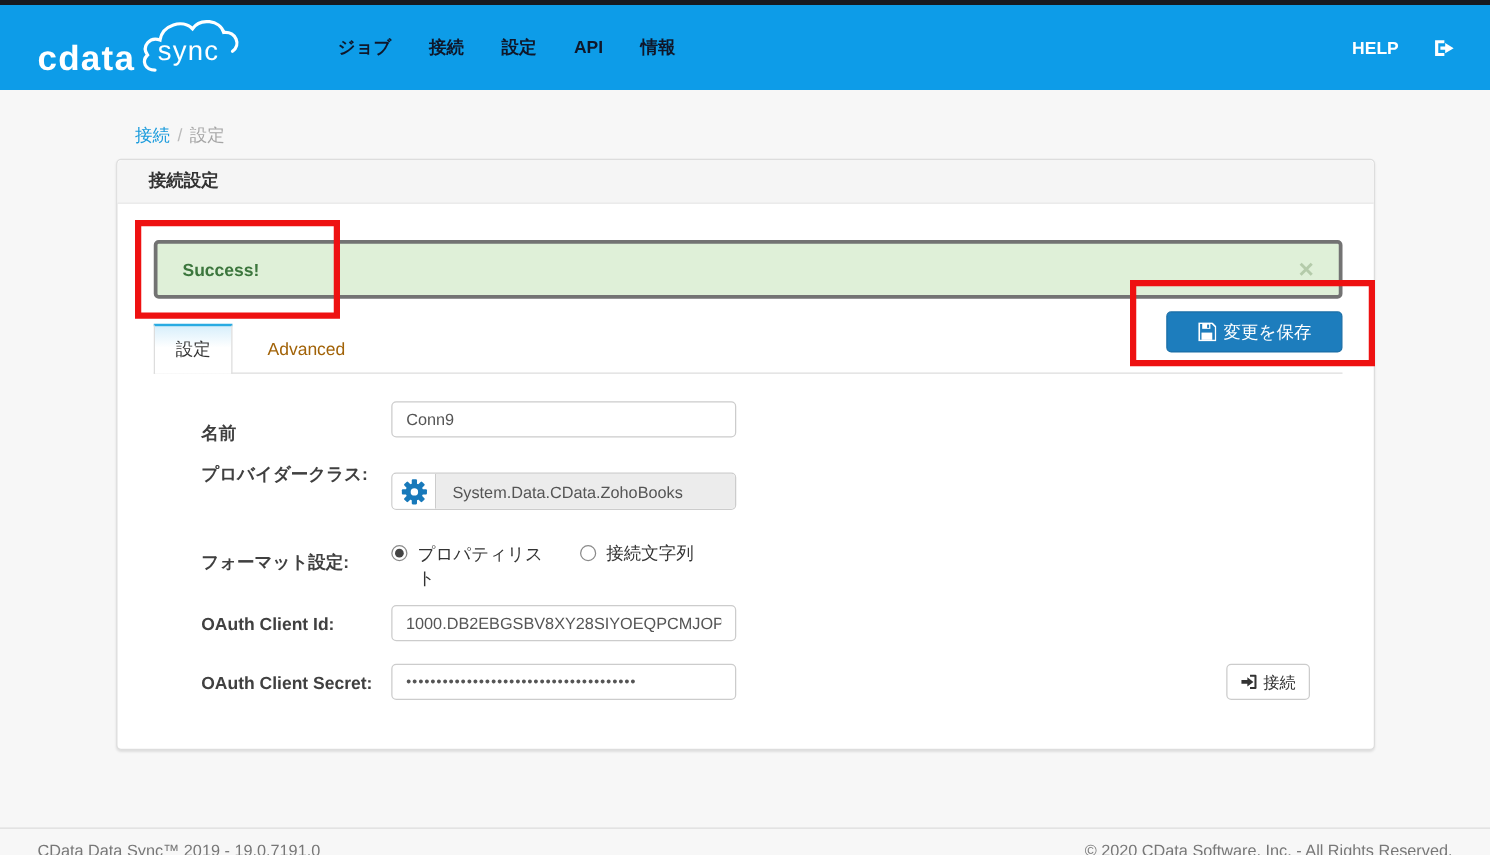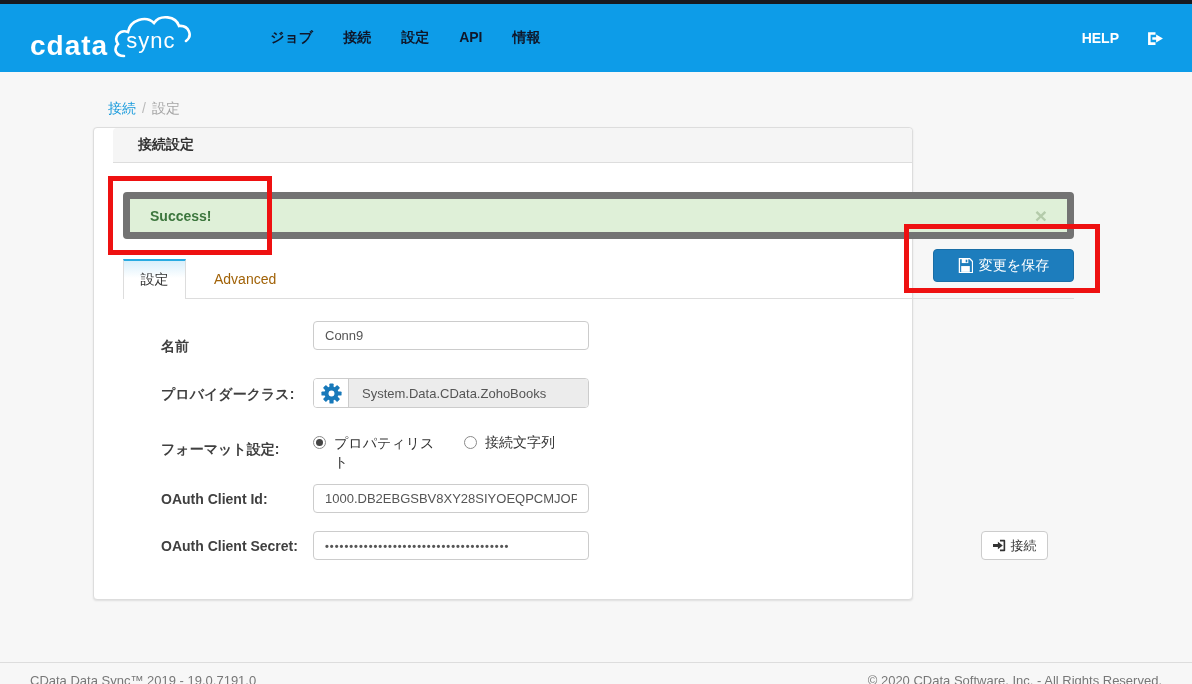--- a/index.html
+++ b/index.html
@@ -19,29 +19,29 @@
   .header-right { margin-left:auto; margin-right:28px; display:flex; align-items:center; gap:28px; }
   .help-link { color:#fff; font-size:14px; font-weight:bold; text-decoration:none; }
 
   
   .breadcrumb { position:absolute; left:108px; top:100px; font-size:14px; }
   .breadcrumb .bc-link { color:#1a9bdc; text-decoration:none; }
   .breadcrumb .bc-sep { color:#bbb; margin:0 6px; }
   .breadcrumb .bc-current { color:#a5a5a5; }
 
   
-  .panel { position:absolute; left:93px; top:127px; width:820px; height:473px;
+  .panel { position:absolute; left:93px; top:127px; width:1007px; height:473px;
            background:#fff; border:1px solid #ddd; border-radius:4px;
-           box-shadow:0 1px 2px rgba(0,0,0,.1);padding-left:19px; }
+           box-shadow:0 1px 2px rgba(0,0,0,.1); }
   .panel-header { height:35px; background:#f5f5f5; border-bottom:1px solid #ddd;
                   border-radius:4px 4px 0 0; display:flex; align-items:center;
                   padding-left:25px; font-size:14px; font-weight:bold; color:#333; }
 
   .alert-success { position:absolute; left:29px; top:64px; width:951px; height:47px;
-                   background:#dff0d8; border:7px solid #737373; border-radius:4px;
+                   background:#dff0d8; border:3px solid #737373; border-radius:4px;
                    display:flex; align-items:center; padding:0 20px; }
   .alert-text { color:#3c763d; font-weight:bold; font-size:14px; }
   .alert-close { margin-left:auto; color:#b4cbaa; font-size:21px; font-weight:bold;
                  line-height:1; cursor:pointer; }
 
   .save-btn { position:absolute; left:839px; top:121px; width:141px; height:33px;
               background:#1d7dbd; border:1px solid #1a6ea6; border-radius:4px;
               color:#fff; font-size:14px; display:flex; align-items:center;
               justify-content:center; gap:6px; cursor:pointer; }
 
@@ -145,21 +145,21 @@
   </div>
 
   <div class="tabstrip">
     <div class="tab-active">設定</div>
     <a href="#" class="tab-plain">Advanced</a>
   </div>
 
   <span class="frm-label" style="top:210px;">名前</span>
   <input class="txt-input" style="top: 193px;" value="Conn9">
 
-  <span class="frm-label" style="top:258px;">プロバイダークラス:</span>
+  <span class="frm-label" style="top:243px;">プロバイダークラス:</span>
   <div class="provider-group">
     <div class="gear-btn">
       <svg width="21" height="21" viewBox="-12 -12 24 24">
         <g fill="#1879ba">
           <rect x="-2.4" y="-11.5" width="4.8" height="6" rx="1"></rect>
           <rect x="-2.4" y="-11.5" width="4.8" height="6" rx="1" transform="rotate(45)"></rect>
           <rect x="-2.4" y="-11.5" width="4.8" height="6" rx="1" transform="rotate(90)"></rect>
           <rect x="-2.4" y="-11.5" width="4.8" height="6" rx="1" transform="rotate(135)"></rect>
           <rect x="-2.4" y="-11.5" width="4.8" height="6" rx="1" transform="rotate(180)"></rect>
           <rect x="-2.4" y="-11.5" width="4.8" height="6" rx="1" transform="rotate(225)"></rect>

